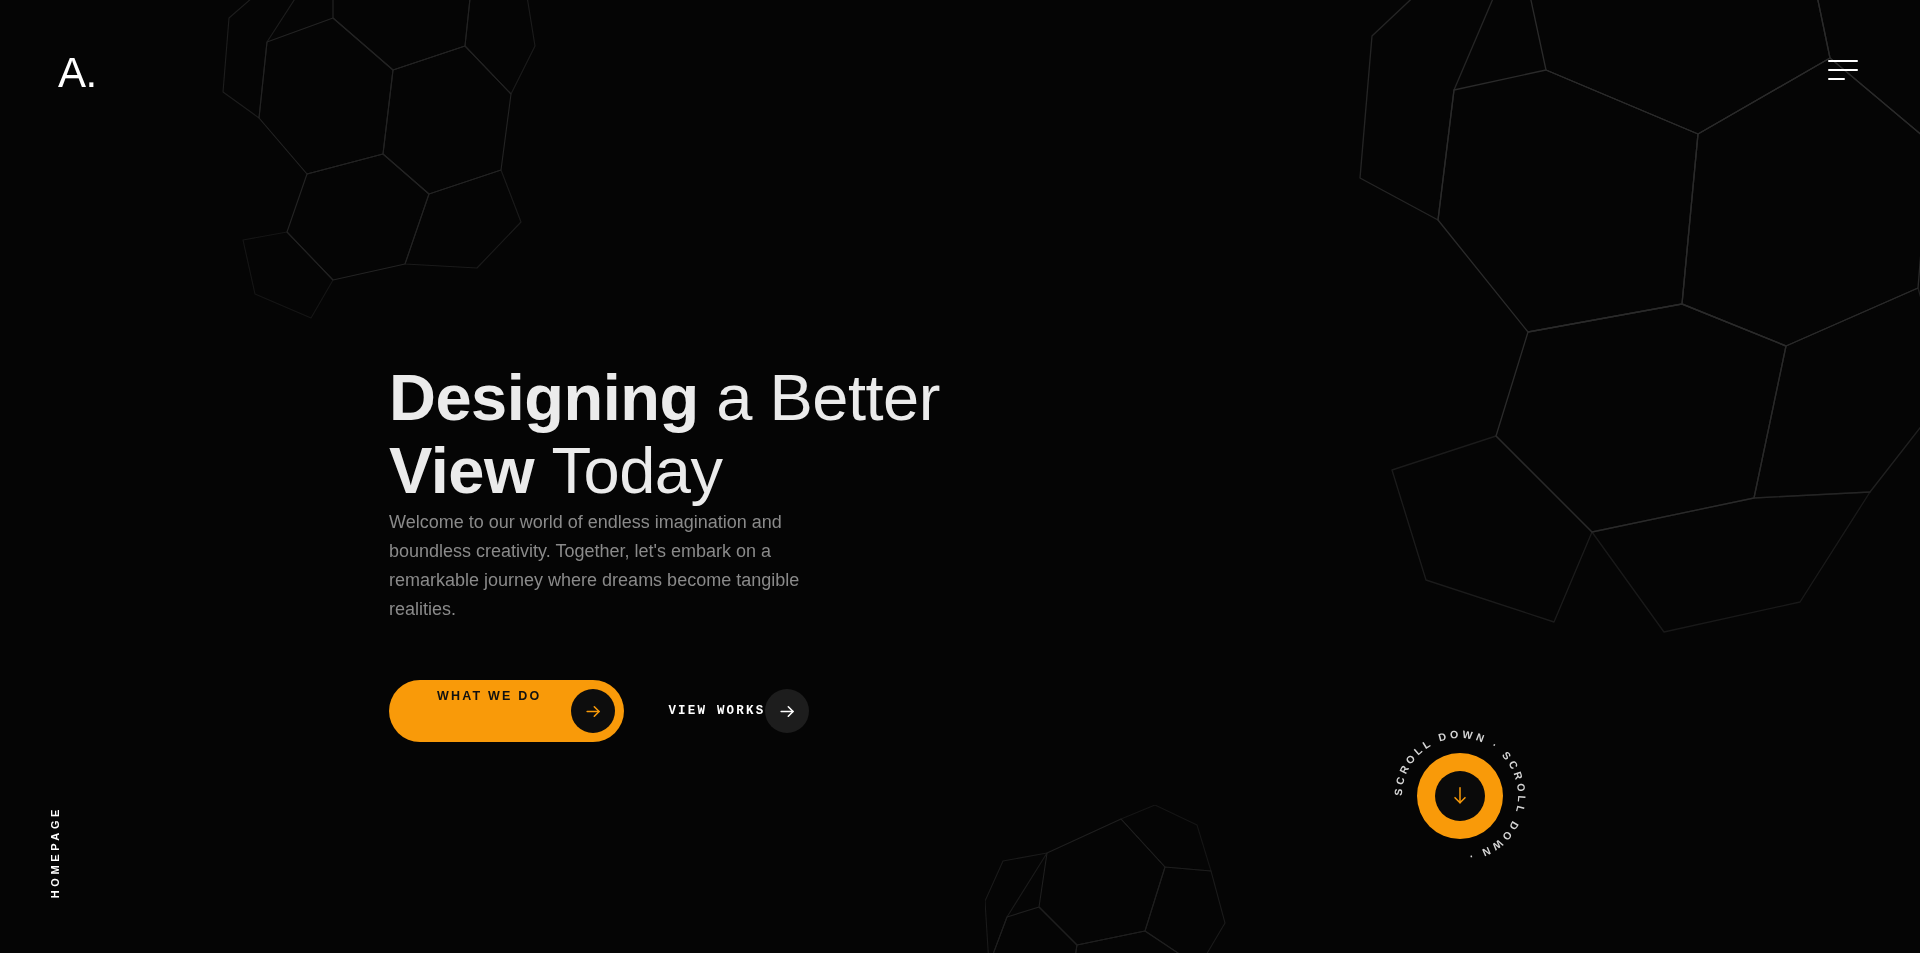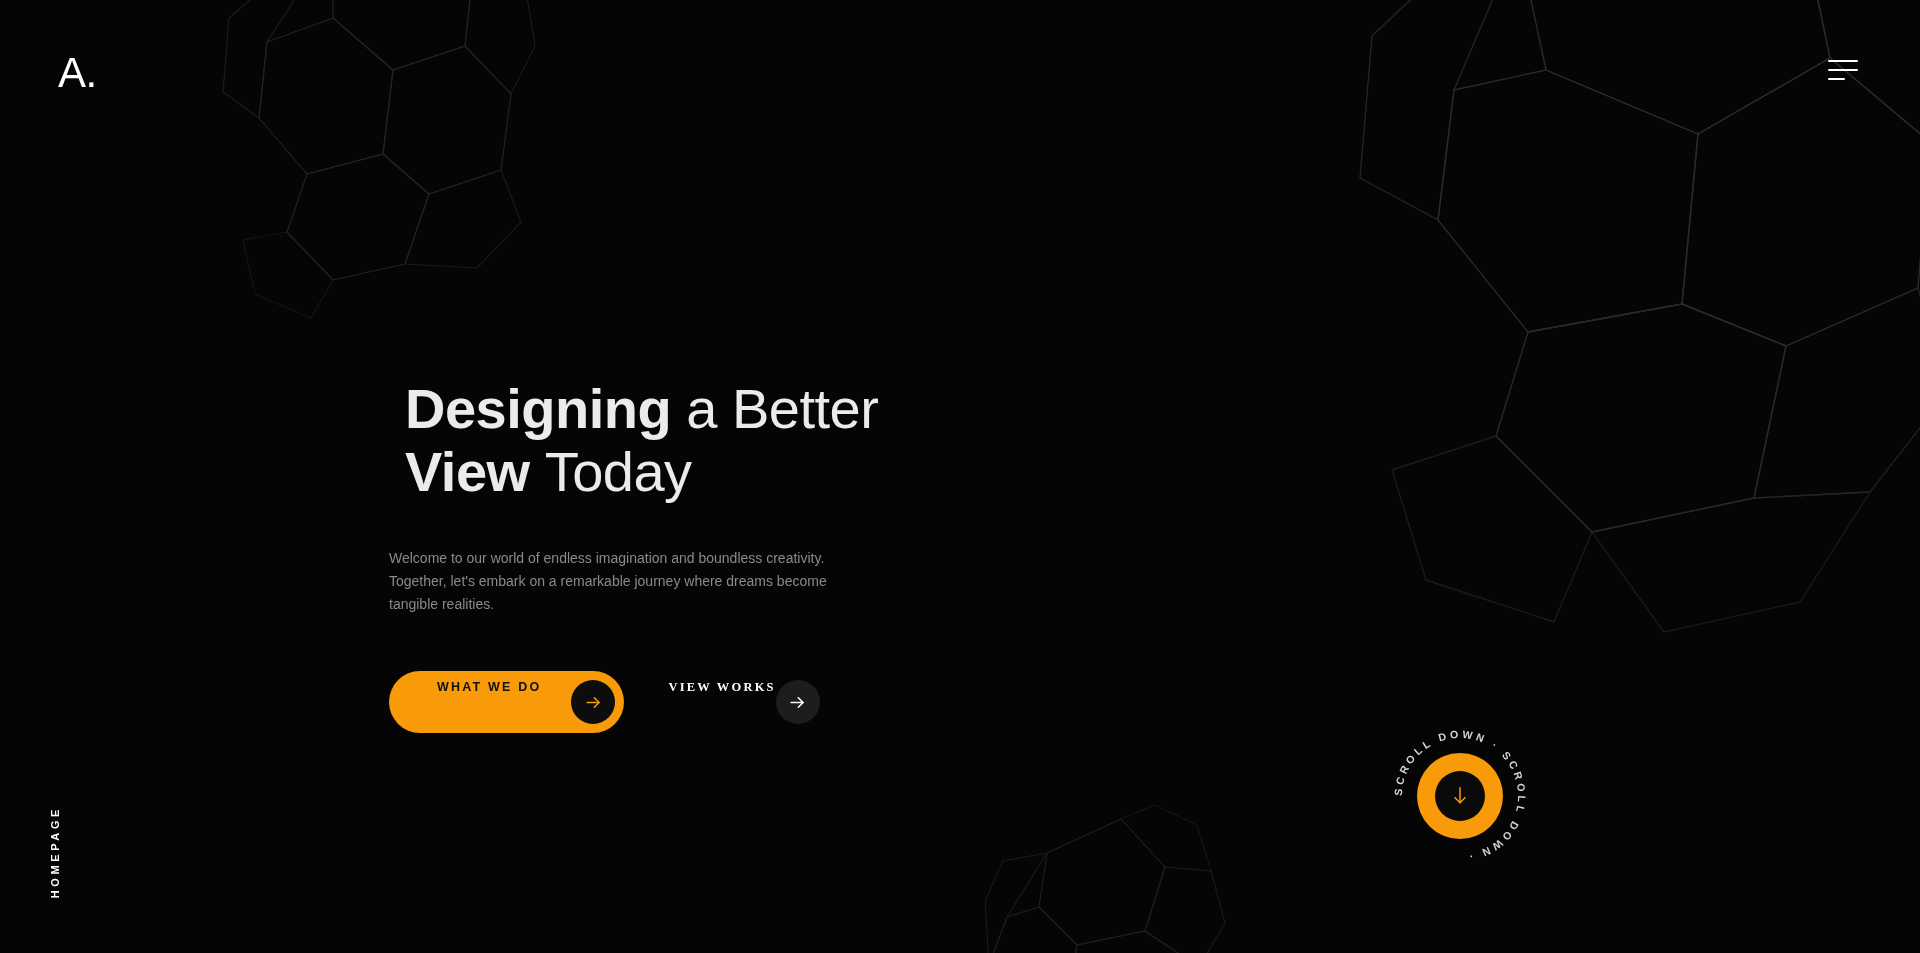--- a/index.html
+++ b/index.html
@@ -104,35 +104,34 @@
   
   .hero {
     position: absolute;
     left: 389px;
     top: 362px;
     z-index: 4;
     width: 720px;
   }
 
   .hero-title {
-    font-size: 56px;
+    font-size: 65px;
     line-height: 1.12;
     letter-spacing: -0.5px;
     color: #ebebeb;
     font-weight: 200;
-    margin: 16px;
+    margin: 0;
     white-space: nowrap;
   }
   .hero-title .strong { font-weight: 700; }
   .hero-title .light  { font-weight: 200; }
   .hero-title .line { display: block; }
 
   .hero-desc {
-    margin-top: 44px;
-    font-size: 14px;
+    font-size: 18px;
     line-height: 1.62;
     color: #8a8a8a;
     font-weight: 400;
     max-width: 460px;
   }
 
   
   .cta-row {
     margin-top: 56px;
     display: flex;
@@ -166,26 +165,26 @@
     display: inline-flex;
     align-items: center;
     justify-content: center;
     flex: 0 0 auto;
   }
   .circle.dark  { background: #0d0d0d; }
   .circle.grey  { background: #1d1d1d; }
 
   .btn-secondary {
     display: inline-flex;
-    align-items: flex-start;
+    align-items: center;
     background: transparent;
     border: 0;
     cursor: pointer;
     padding: 0 0 0 18px;
-    font-family: Liberation Serif, serif;
+    font-family: Liberation Mono, monospace;
   }
   .btn-secondary .label {
     font-size: 12.5px;
     font-weight: 700;
     letter-spacing: 2.2px;
     color: #ffffff;
     text-transform: uppercase;
     white-space: nowrap;
   }
 

